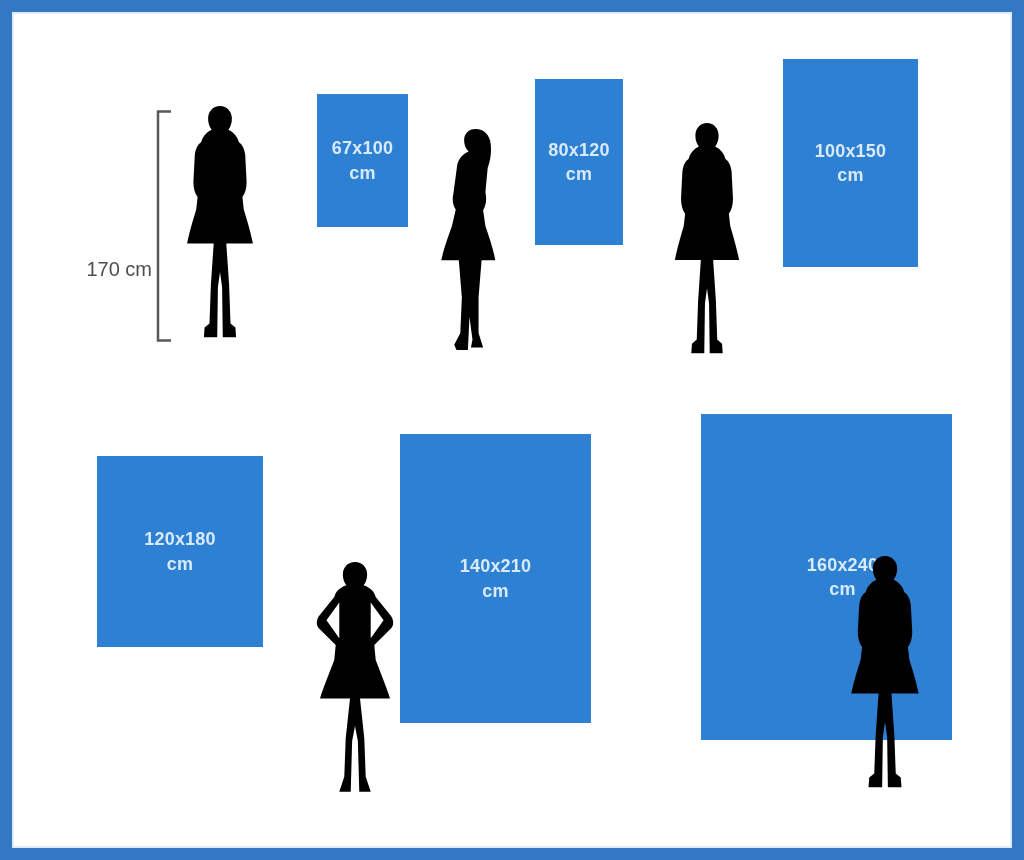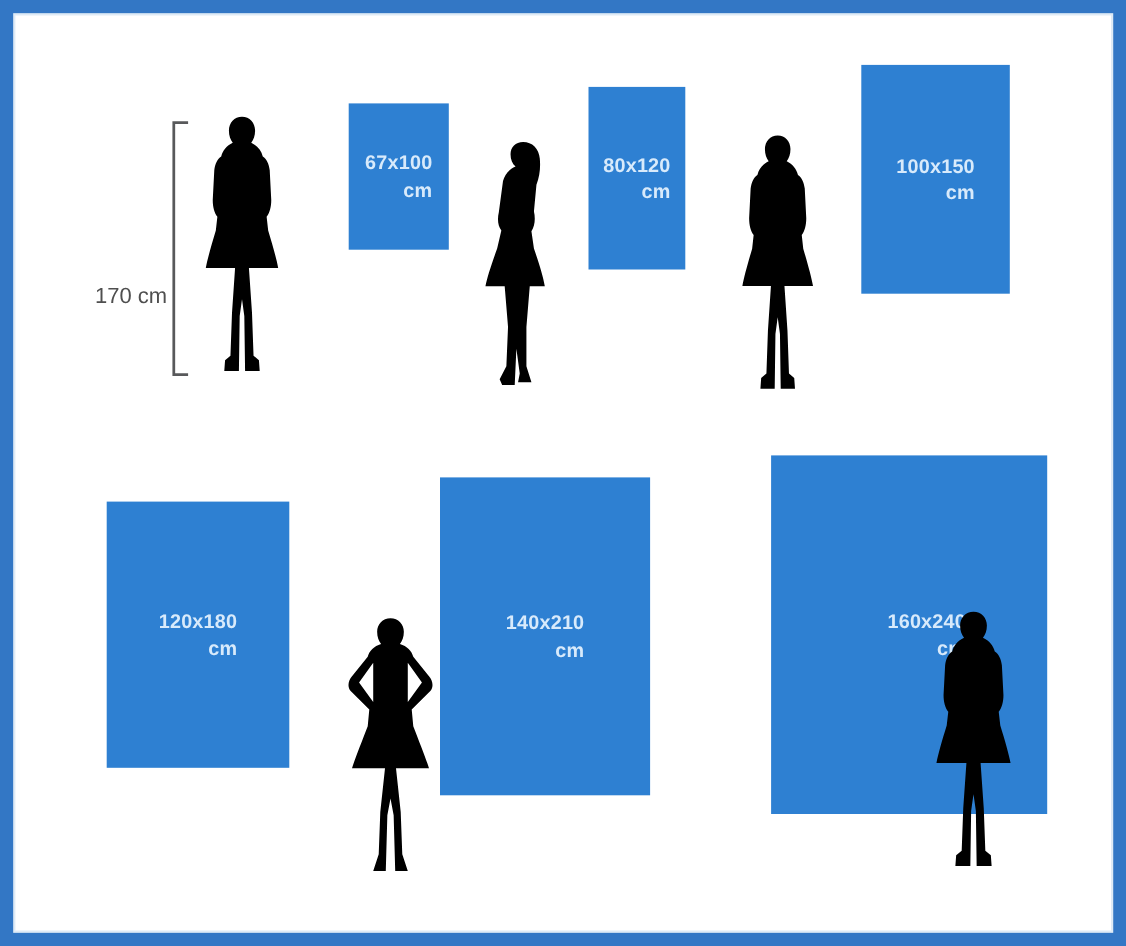--- a/index.html
+++ b/index.html
@@ -30,21 +30,21 @@
     background:var(--rect-fill);
     display:flex;align-items:center;justify-content:center;
     z-index:1;
   }
   .size-label{
     color:var(--rect-label);
     font-size:18px;font-weight:700;
     line-height:1.35;text-align:center;
     letter-spacing:.2px;
   }
-  .size-label span{display:block;text-align:right;}
+  .size-label span{display:block;}
   .sil{position:absolute;z-index:1;}
   .sil.front{z-index:2;}
   .flip{transform:scaleX(-1);}
   .ref-label{
     position:absolute;
     color:var(--reference-text);
     font-size:20px;font-weight:400;
     text-align:right;white-space:nowrap;
   }
   .bracket{position:absolute;}
@@ -96,21 +96,21 @@
     </div>
   </div>
 
   <div class="size-rect" style="left:783px;top:59px;width:135px;height:208px;">
     <div class="size-label">
       <span>100x150</span>
       <span>cm</span>
     </div>
   </div>
 
-  <div class="size-rect" style="left:97px;top:456px;width:166px;height:242px;">
+  <div class="size-rect" style="left:97px;top:456px;width:166px;height:191px;">
     <div class="size-label">
       <span>120x180</span>
       <span>cm</span>
     </div>
   </div>
 
   <div class="size-rect" style="left:400px;top:434px;width:191px;height:289px;">
     <div class="size-label">
       <span>140x210</span>
       <span>cm</span>

